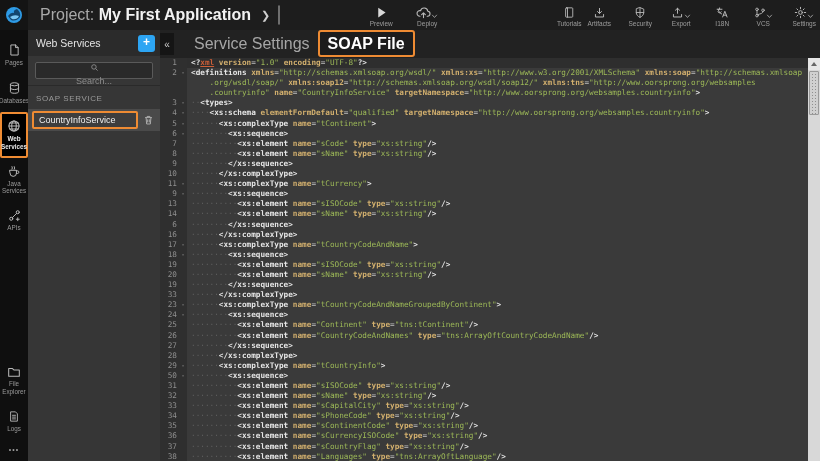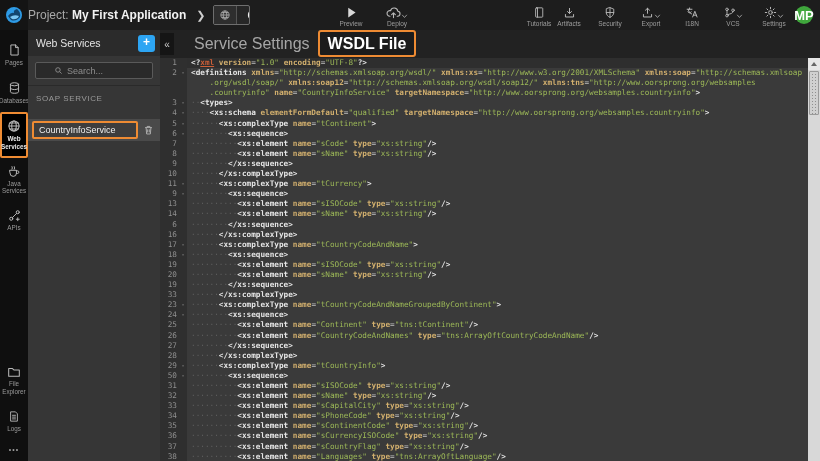--- a/index.html
+++ b/index.html
@@ -3,21 +3,21 @@
 <meta charset="utf-8">
 <style>
   * { margin:0; padding:0; box-sizing:border-box; }
   html,body { width:820px; height:461px; overflow:hidden; background:#1d1d1d;
               font-family:"Liberation Sans", sans-serif; }
   :root { --accent:#ee8b33; --blue:#2da5f3; --green:#3fa63c; }
 
   
   .topbar { height:30px; background:#1d1d1d; display:flex; align-items:center; color:#ddd; }
   .logo-box { width:28px; height:30px; background:#141414; display:flex; align-items:center; justify-content:center; flex:none; }
-  .crumb { margin-left:0; font-size:12px; color:#a9a9a9; white-space:nowrap; }
+  .crumb { margin-left:12px; font-size:16px; color:#a9a9a9; white-space:nowrap; }
   .crumb b { color:#f2f2f2; font-weight:bold; }
   .crumb-chev { color:#cfcfcf; font-size:11px; margin:0 8px 0 10px; }
   .svc-tab { display:flex; align-items:center; height:20px; border:1px solid #6e6e6e; background:#262626; border-radius:2px; overflow:hidden; }
   .svc-tab .seg { display:flex; align-items:center; justify-content:center; height:100%; padding:0 5px; }
   .svc-tab .seg.globe { border-right:1px solid #555; background:#2e2e2e; }
   .svc-tab .name { font-size:10px; font-weight:bold; color:#f0f0f0; padding:0 10px; }
   .tb-action { display:flex; flex-direction:column; align-items:center; justify-content:center; min-width:30px; cursor:pointer; }
   .tb-iconrow { display:flex; align-items:flex-end; height:15px; }
   .tb-label { font-size:6.5px; color:#9d9d9d; margin-top:1px; white-space:nowrap; }
   .actions-left { display:flex; align-items:center; gap:16px; margin-left:86px; }
@@ -39,24 +39,24 @@
   .rail-spacer { flex:1; }
   .rail-dots { color:#9a9a9a; font-size:7px; text-align:center; padding:6px 0 8px; letter-spacing:1px; cursor:pointer; }
 
   
   .panel { width:132px; background:#363636; display:flex; flex-direction:column; flex:none; }
   .panel-header { height:26px; background:#2b2b2b; display:flex; align-items:center; padding:0 5px 0 8px; }
   .panel-title { font-size:10.5px; color:#e4e4e4; flex:1; }
   .add-btn { width:17px; height:17px; background:var(--blue); color:#fff; border-radius:3px;
              font-size:12px; line-height:15px; text-align:center; cursor:pointer; font-weight:bold; }
   .panel-search { margin:6px 7px; height:17px; background:#2a2a2a; border:1px solid #5a5a5a; border-radius:2px;
-                  display:flex; align-items:center; padding:0 18px; gap:4px; }
+                  display:flex; align-items:center; padding:0 0; gap:4px;flex-direction:column; }
   .panel-search .ph { font-size:9px; color:#8d8d8d; }
   .panel-divider { height:1px; background:#2a2a2a; }
-  .panel-section { font-size:8px; color:#9a9a9a; letter-spacing:0.6px; padding:8px 8px 16px; }
+  .panel-section { font-size:8px; color:#9a9a9a; letter-spacing:0.6px; padding:8px 8px 6px; }
   .panel-item { height:22px; background:#4a4a4a; display:flex; align-items:center; padding:0 6px 0 4px; cursor:pointer; }
   .pi-label { border:2px solid var(--accent); border-radius:2px; background:#3d3d3d; color:#efefef;
               font-size:9px; padding:2px 5px; flex:1; white-space:nowrap; overflow:hidden; }
   .panel-item .icon { margin-left:5px; }
   .panel-rest { flex:1; }
 
   
   .main { flex:1; display:flex; flex-direction:column; min-width:0; }
   .tabstrip { height:28px; background:#222; display:flex; align-items:center; gap:4px; }
   .collapse-btn { width:14px; height:22px; background:#151515; color:#c9c9c9; font-size:10px;
@@ -346,21 +346,21 @@
             </svg>
           </span>
         </div>
       </div>
     <div class="panel-rest"></div>
   </div>
 
   <div class="main">
     <div class="tabstrip">
       <span class="collapse-btn">«</span>
-      <span id="tabs"><span class="tab">Service Settings</span><span class="tab active">WSDL File</span></span>
+      <span id="tabs"><span class="tab">Service Settings</span><span class="tab active">SOAP File</span></span>
     </div>
     <div class="editor">
       <div class="code" id="code">
           <div class="crow"><span class="ln">1</span><span class="fold"></span><span class="txt active"><span class="tk-t">&lt;?</span><span class="tk-d">xml</span><span class="tk-p"> </span><span class="tk-a">version</span><span class="tk-p">=</span><span class="tk-s">"1.0"</span><span class="tk-p"> </span><span class="tk-a">encoding</span><span class="tk-p">=</span><span class="tk-s">"UTF-8"</span><span class="tk-t">?&gt;</span></span></div>
           <div class="crow"><span class="ln">2</span><span class="fold">-</span><span class="txt"><span class="tk-t">&lt;definitions</span><span class="tk-p"> </span><span class="tk-a">xmlns</span><span class="tk-p">=</span><span class="tk-s">"http://schemas.xmlsoap.org/wsdl/"</span><span class="tk-p"> </span><span class="tk-a">xmlns:xs</span><span class="tk-p">=</span><span class="tk-s">"http://www.w3.org/2001/XMLSchema"</span><span class="tk-p"> </span><span class="tk-a">xmlns:soap</span><span class="tk-p">=</span><span class="tk-s">"http://schemas.xmlsoap</span></span></div>
           <div class="crow"><span class="ln"></span><span class="fold"></span><span class="txt"><span class="tk-p">    </span><span class="tk-s">.org/wsdl/soap/"</span><span class="tk-p"> </span><span class="tk-a">xmlns:soap12</span><span class="tk-p">=</span><span class="tk-s">"http://schemas.xmlsoap.org/wsdl/soap12/"</span><span class="tk-p"> </span><span class="tk-a">xmlns:tns</span><span class="tk-p">=</span><span class="tk-s">"http://www.oorsprong.org/websamples</span></span></div>
           <div class="crow"><span class="ln"></span><span class="fold"></span><span class="txt"><span class="tk-p">    </span><span class="tk-s">.countryinfo"</span><span class="tk-p"> </span><span class="tk-a">name</span><span class="tk-p">=</span><span class="tk-s">"CountryInfoService"</span><span class="tk-p"> </span><span class="tk-a">targetNamespace</span><span class="tk-p">=</span><span class="tk-s">"http://www.oorsprong.org/websamples.countryinfo"</span><span class="tk-t">&gt;</span></span></div>
           <div class="crow"><span class="ln">3</span><span class="fold">-</span><span class="txt"><span class="tk-w">··</span><span class="tk-t">&lt;types</span><span class="tk-t">&gt;</span></span></div>
           <div class="crow"><span class="ln">4</span><span class="fold">-</span><span class="txt"><span class="tk-w">····</span><span class="tk-t">&lt;xs:schema</span><span class="tk-p"> </span><span class="tk-a">elementFormDefault</span><span class="tk-p">=</span><span class="tk-s">"qualified"</span><span class="tk-p"> </span><span class="tk-a">targetNamespace</span><span class="tk-p">=</span><span class="tk-s">"http://www.oorsprong.org/websamples.countryinfo"</span><span class="tk-t">&gt;</span></span></div>
           <div class="crow"><span class="ln">5</span><span class="fold">-</span><span class="txt"><span class="tk-w">······</span><span class="tk-t">&lt;xs:complexType</span><span class="tk-p"> </span><span class="tk-a">name</span><span class="tk-p">=</span><span class="tk-s">"tContinent"</span><span class="tk-t">&gt;</span></span></div>

